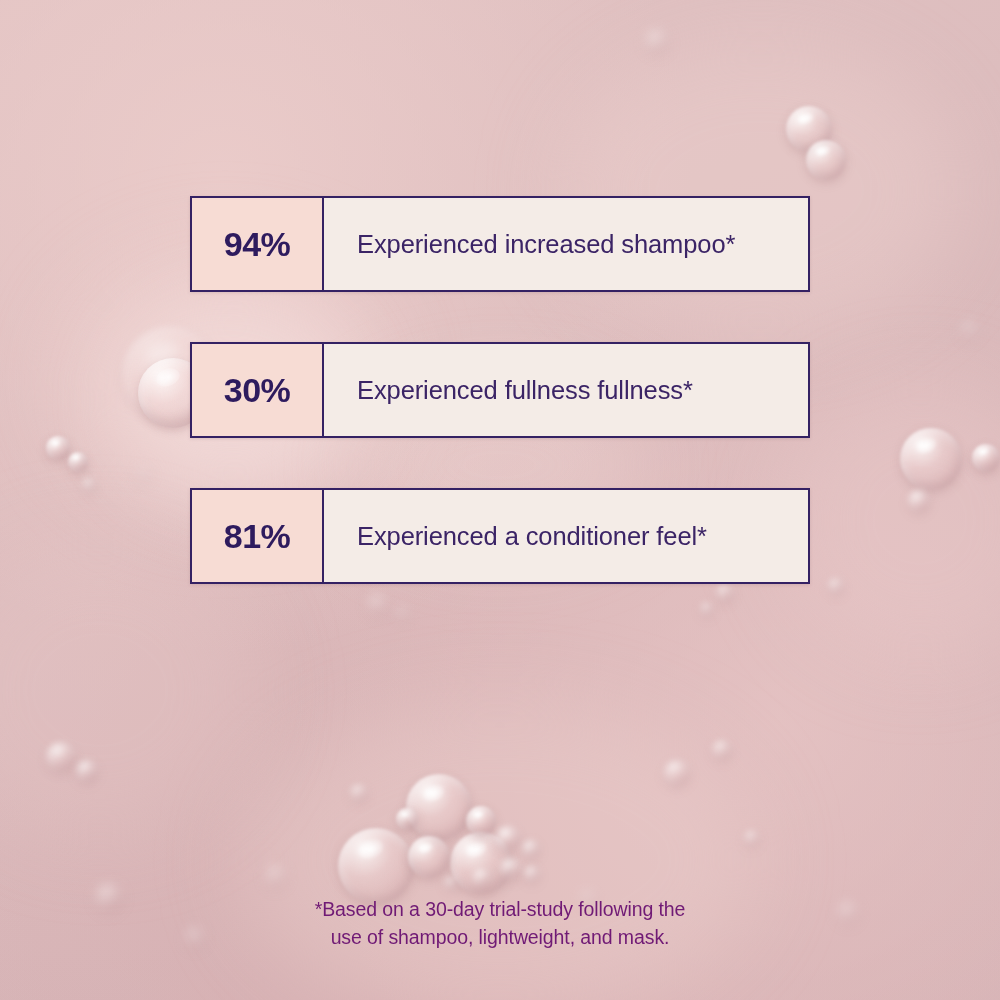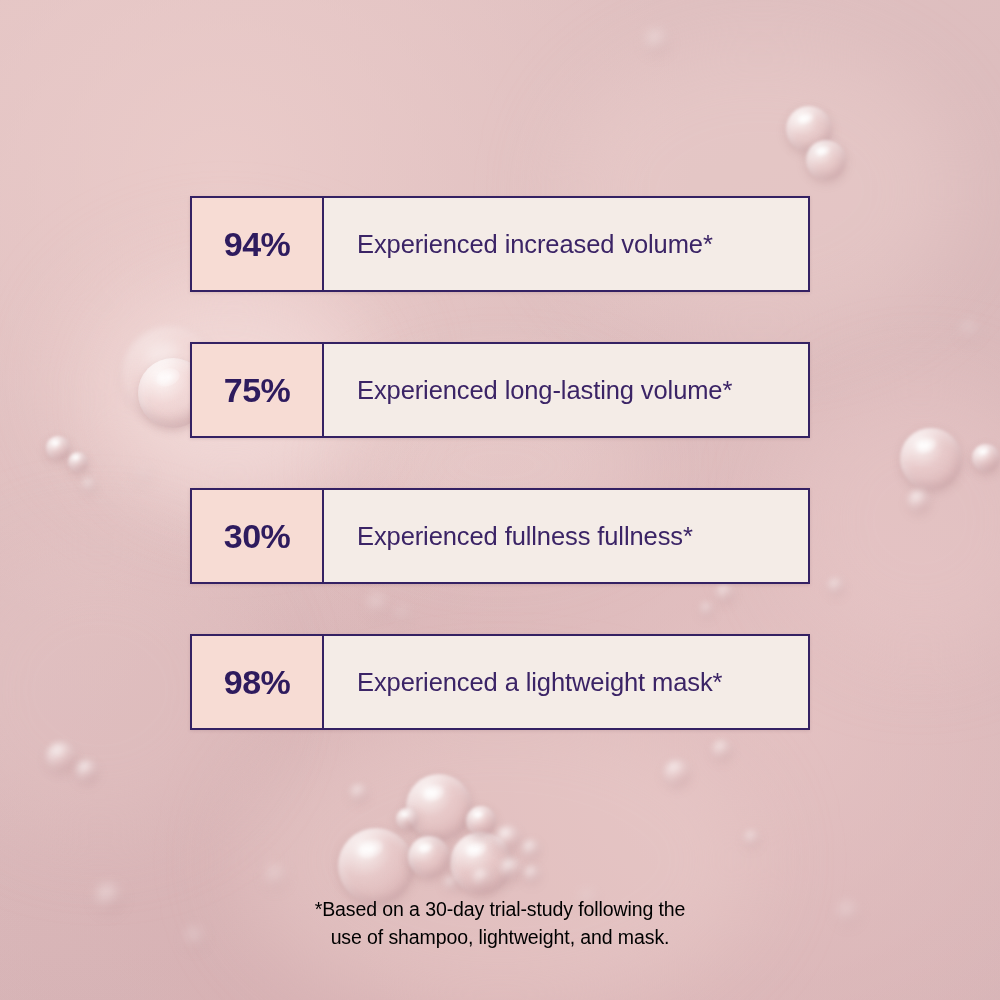--- a/index.html
+++ b/index.html
@@ -111,21 +111,21 @@
 
   
   #footnote {
     position: absolute;
     left: 0;
     right: 0;
     top: 896px;
     text-align: center;
     font-size: 19.5px;
     line-height: 1.42;
-    color: #000000;
+    color: #701a75;
     letter-spacing: -0.1px;
   }
   #footnote .fn-line { display: block; }
 </style>
 </head>
 <body>
 
 <div id="bg-stage">
 
   <div class="sheen" style="left:60px; top:250px; width:330px; height:260px; background:rgba(240,214,212,0.55);"></div>
@@ -181,36 +181,32 @@
   <div class="drop blurry" style="left:472px; top:868px; width:20px; height:20px; opacity:.7;"></div>
   <div class="drop blurry" style="left:444px; top:876px; width:14px; height:14px; opacity:.65;"></div>
   <div class="drop vblurry" style="left:266px; top:866px; width:20px; height:20px; opacity:.5;"></div>
   <div class="drop vblurry" style="left:580px; top:890px; width:16px; height:16px; opacity:.45;"></div>
 </div>
 
 <div id="stats">
 
   <div class="stat-row">
     <div class="stat-pct">94%</div>
-    <div class="stat-label">Experienced increased volume*</div>
+    <div class="stat-label">Experienced increased shampoo*</div>
   </div>
 
-  <div class="stat-row">
-    <div class="stat-pct">75%</div>
-    <div class="stat-label">Experienced long-lasting volume*</div>
-  </div>
 
   <div class="stat-row">
     <div class="stat-pct">30%</div>
     <div class="stat-label">Experienced fullness fullness*</div>
   </div>
 
   <div class="stat-row">
-    <div class="stat-pct">98%</div>
-    <div class="stat-label">Experienced a lightweight mask*</div>
+    <div class="stat-pct">81%</div>
+    <div class="stat-label">Experienced a conditioner feel*</div>
   </div>
 
 </div>
 
 <div id="footnote">
   <span class="fn-line">*Based on a 30-day trial-study following the</span>
   <span class="fn-line">use of shampoo, lightweight, and mask.</span>
 </div>
 
 </body></html>

